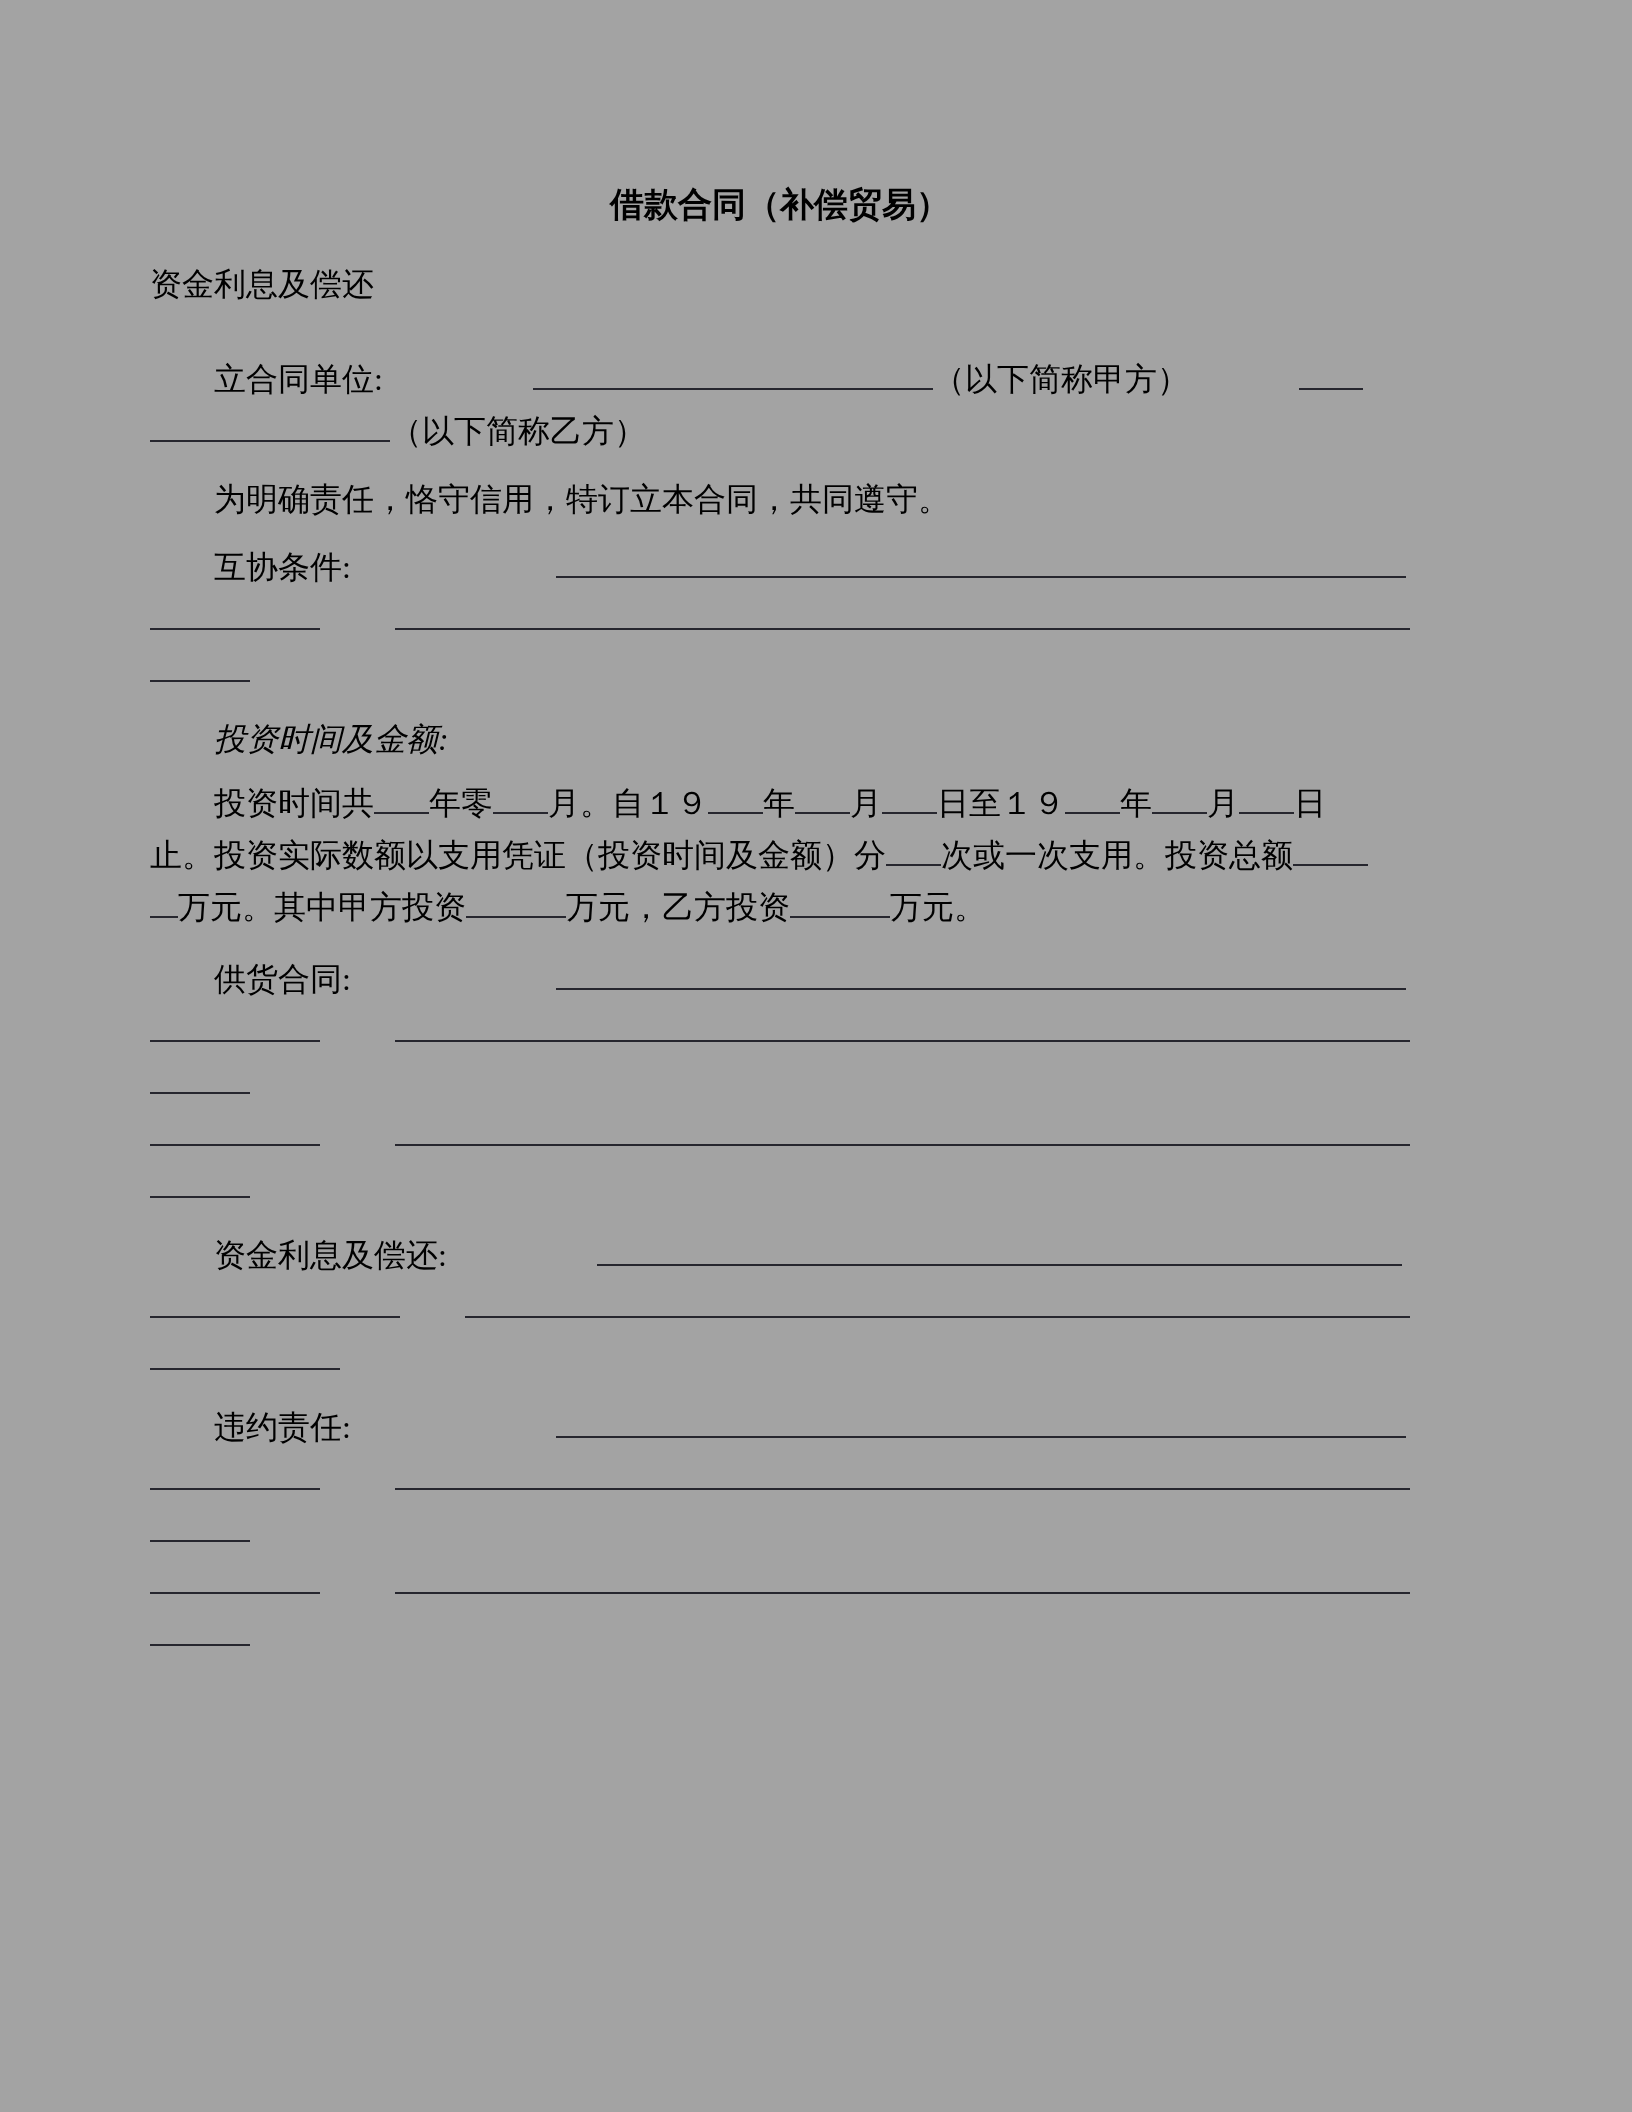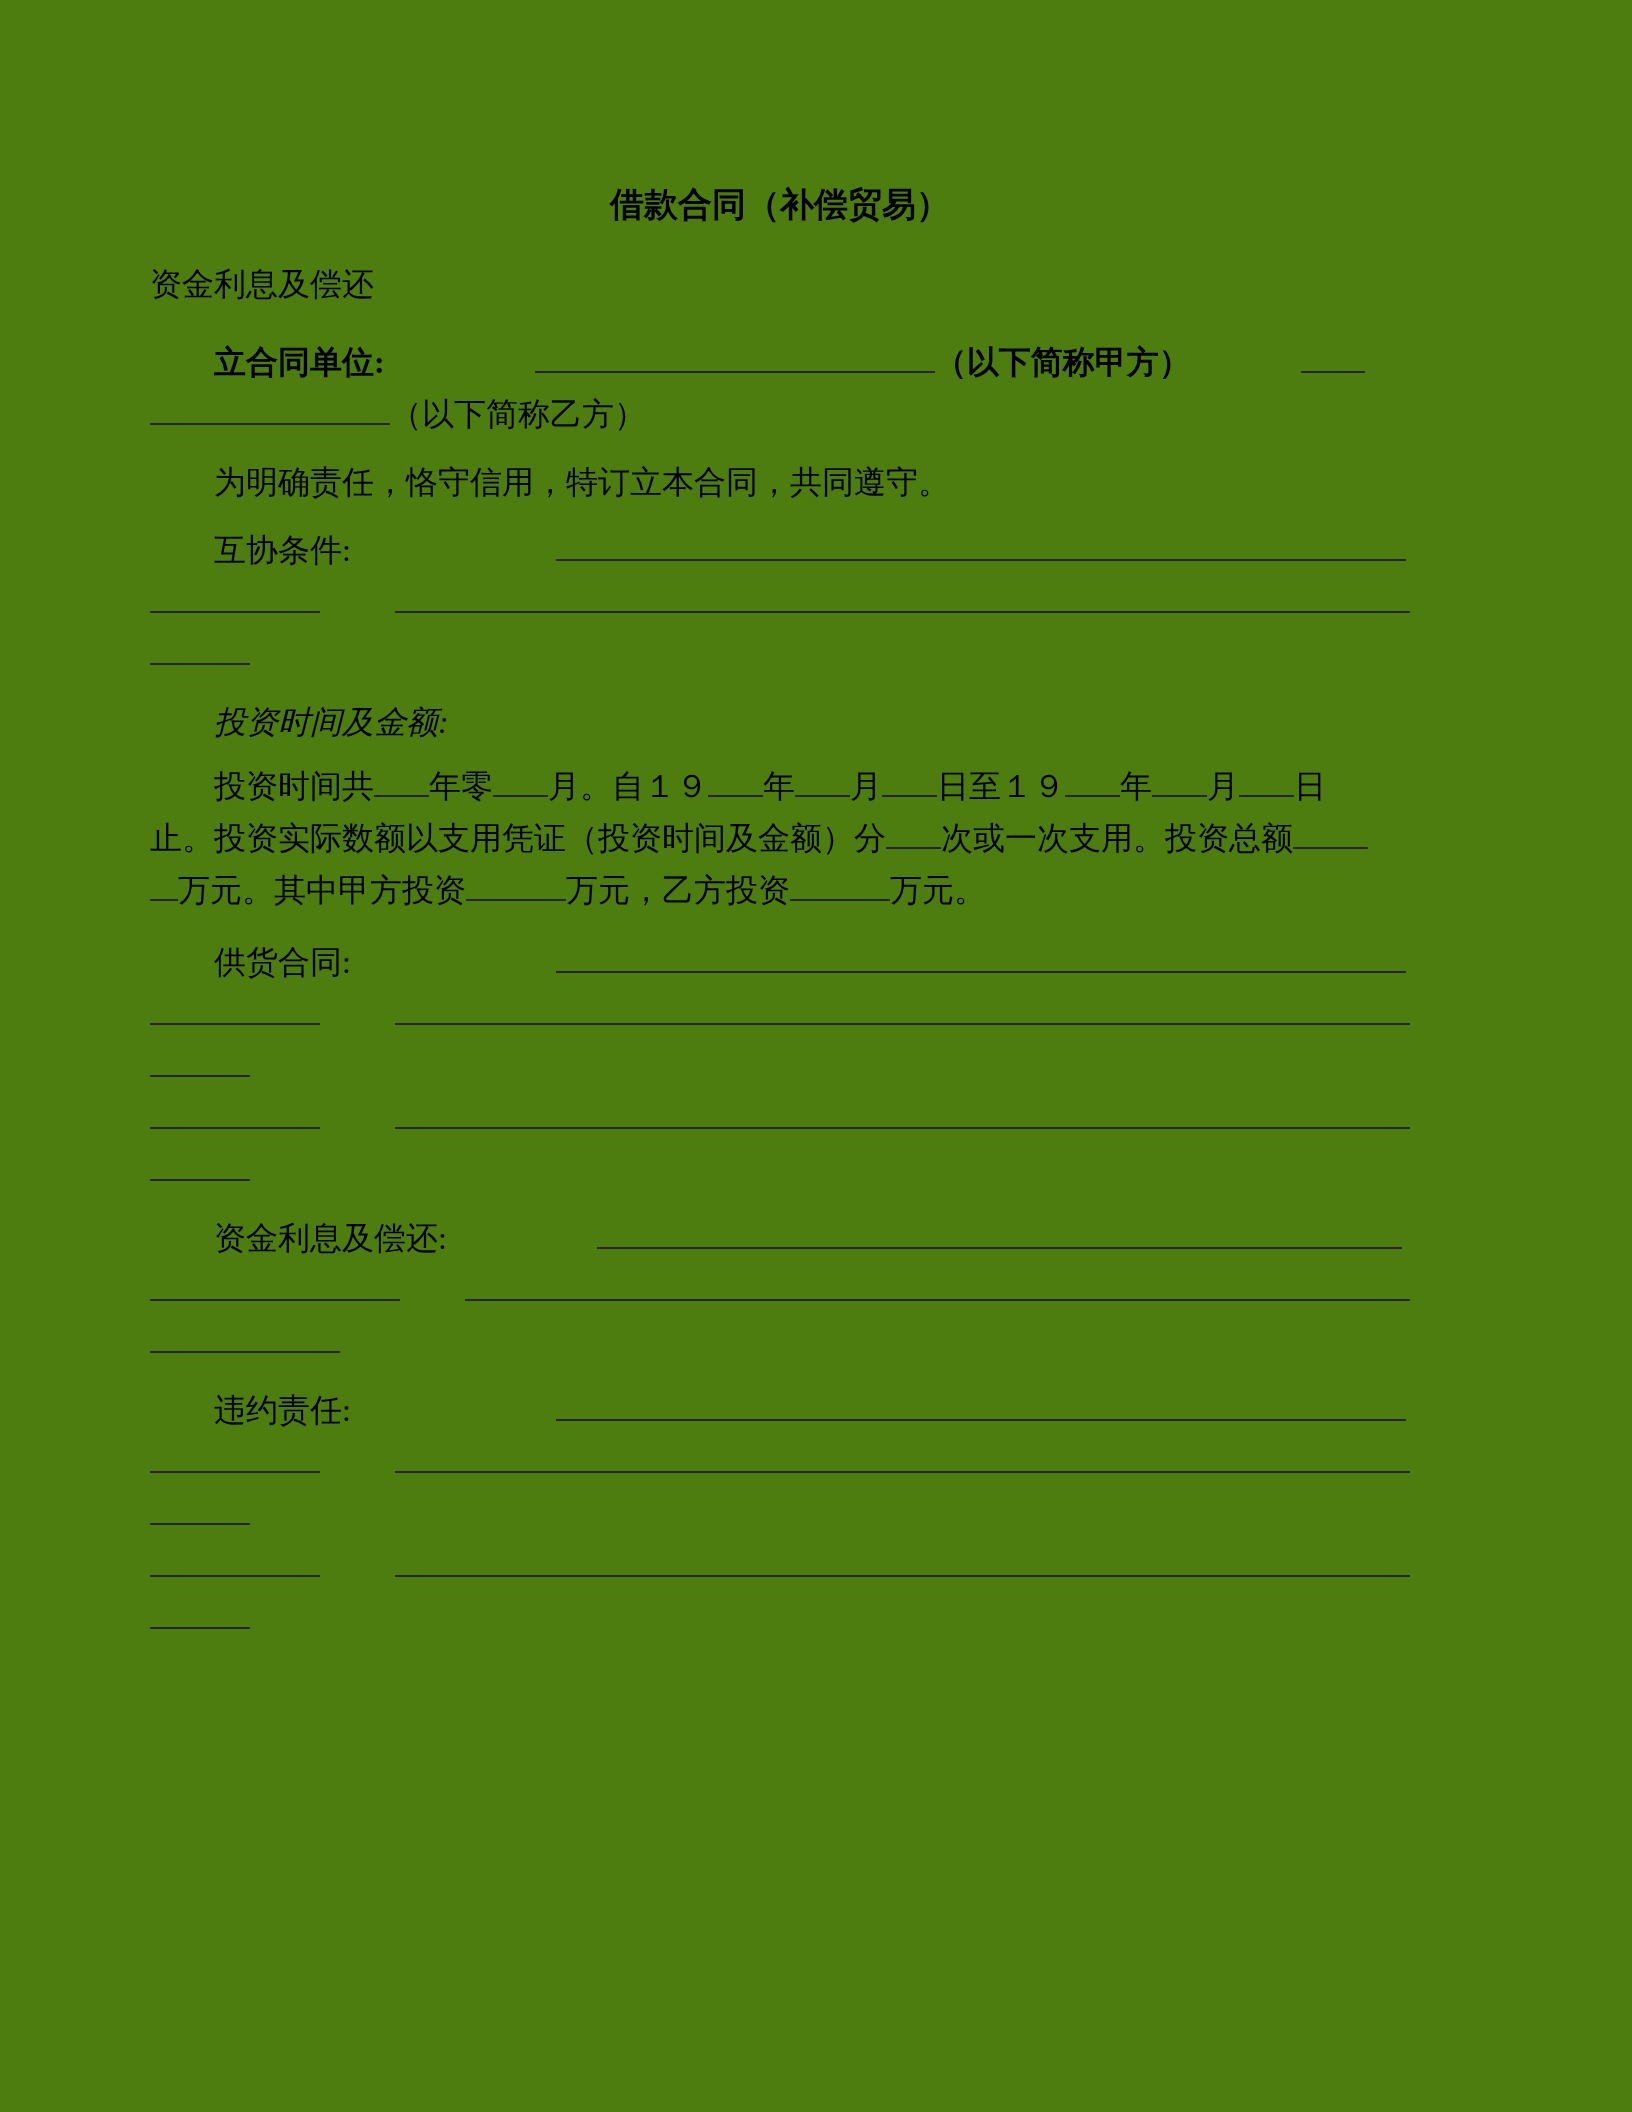--- a/index.html
+++ b/index.html
@@ -4,21 +4,21 @@
 <style>
   html, body {
     margin: 0;
     padding: 0;
     background: #ffffff;
   }
   .page {
     position: relative;
     width: 1632px;
     height: 2112px;
-    background: #4d7c0f;
+    background: #a3a3a3;
     box-sizing: border-box;
     padding: 180px 222px 0 150px;
     overflow: hidden;
     font-family: "Liberation Serif", "DejaVu Serif", serif;
     color: #000000;
     font-size: 32px;
   }
   .doc-title {
     font-family: "Liberation Sans", "DejaVu Sans", sans-serif;
     font-weight: bold;
@@ -47,21 +47,21 @@
   }
   .gap { display: inline-block; }
 </style>
 </head>
 <body>
 
 <div class="page">
   <div class="doc-title">借款合同（补偿贸易）</div>
   <div class="doc-subtitle">资金利息及偿还</div>
   <div id="doc-body">
-      <div class="line indent" style="margin-top: 26px; font-weight: bold;"><span class="run">立合同单位:</span><span class="gap" style="width: 150px;"></span><span class="blank" style="width: 400px;"></span><span class="run">（以下简称甲方）</span><span class="gap" style="width: 110px;"></span><span class="blank" style="width: 64px;"></span></div>
+      <div class="line indent" style="margin-top: 43px;"><span class="run">立合同单位:</span><span class="gap" style="width: 150px;"></span><span class="blank" style="width: 400px;"></span><span class="run">（以下简称甲方）</span><span class="gap" style="width: 110px;"></span><span class="blank" style="width: 64px;"></span></div>
       <div class="line"><span class="blank" style="width: 240px;"></span><span class="run">（以下简称乙方）</span></div>
       <div class="line indent" style="margin-top: 16px;"><span class="run">为明确责任，恪守信用，特订立本合同，共同遵守。</span></div>
       <div class="line indent" style="margin-top: 16px;"><span class="run">互协条件:</span><span class="gap" style="width: 205px;"></span><span class="blank" style="width: 850px;"></span></div>
       <div class="line"><span class="blank" style="width: 170px;"></span><span class="gap" style="width: 75px;"></span><span class="blank" style="width: 1015px;"></span></div>
       <div class="line"><span class="blank" style="width: 100px;"></span></div>
       <div class="line indent" style="margin-top: 16px; font-style: italic;"><span class="run">投资时间及金额:</span></div>
       <div class="line indent" style="margin-top: 12px;"><span class="run">投资时间共</span><span class="blank" style="width: 55px;"></span><span class="run">年零</span><span class="blank" style="width: 55px;"></span><span class="run">月。自１９</span><span class="blank" style="width: 55px;"></span><span class="run">年</span><span class="blank" style="width: 55px;"></span><span class="run">月</span><span class="blank" style="width: 55px;"></span><span class="run">日至１９</span><span class="blank" style="width: 55px;"></span><span class="run">年</span><span class="blank" style="width: 55px;"></span><span class="run">月</span><span class="blank" style="width: 55px;"></span><span class="run">日</span></div>
       <div class="line"><span class="run">止。投资实际数额以支用凭证（投资时间及金额）分</span><span class="blank" style="width: 55px;"></span><span class="run">次或一次支用。投资总额</span><span class="blank" style="width: 75px;"></span></div>
       <div class="line"><span class="blank" style="width: 28px;"></span><span class="run">万元。其中甲方投资</span><span class="blank" style="width: 100px;"></span><span class="run">万元，乙方投资</span><span class="blank" style="width: 100px;"></span><span class="run">万元。</span></div>
       <div class="line indent" style="margin-top: 20px;"><span class="run">供货合同:</span><span class="gap" style="width: 205px;"></span><span class="blank" style="width: 850px;"></span></div>

